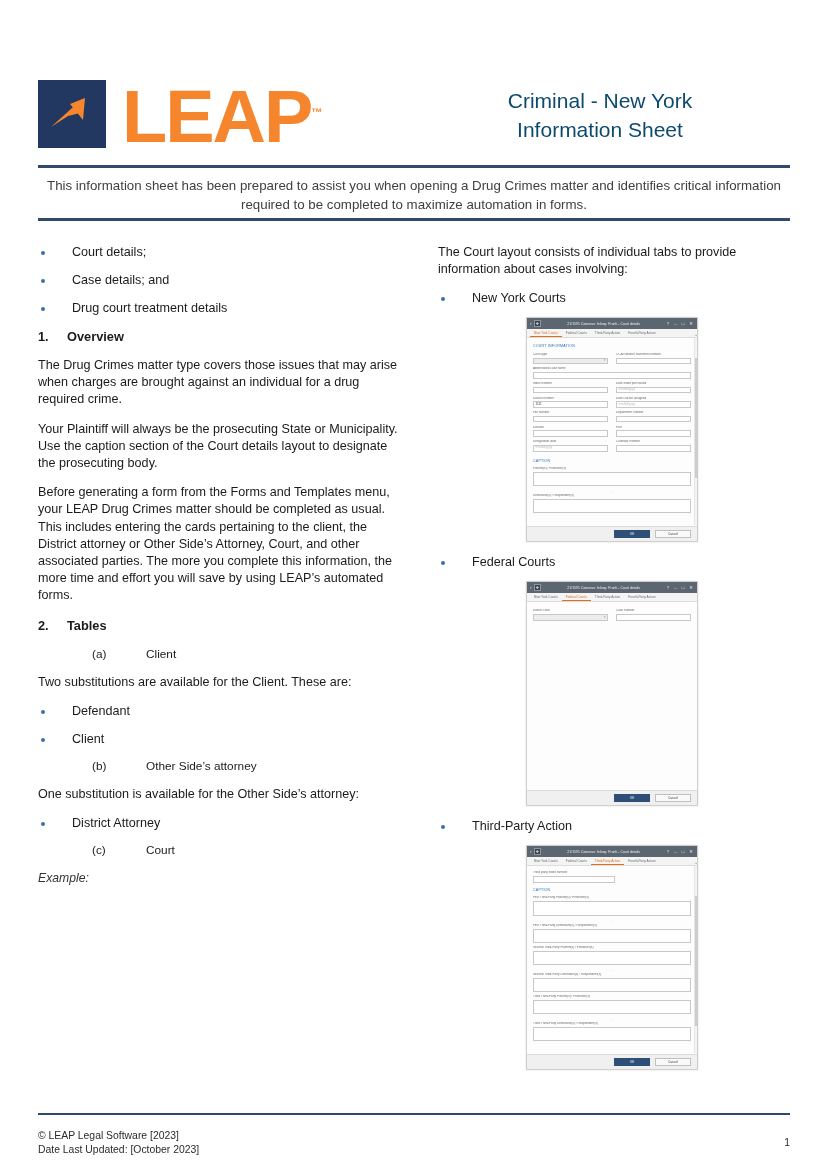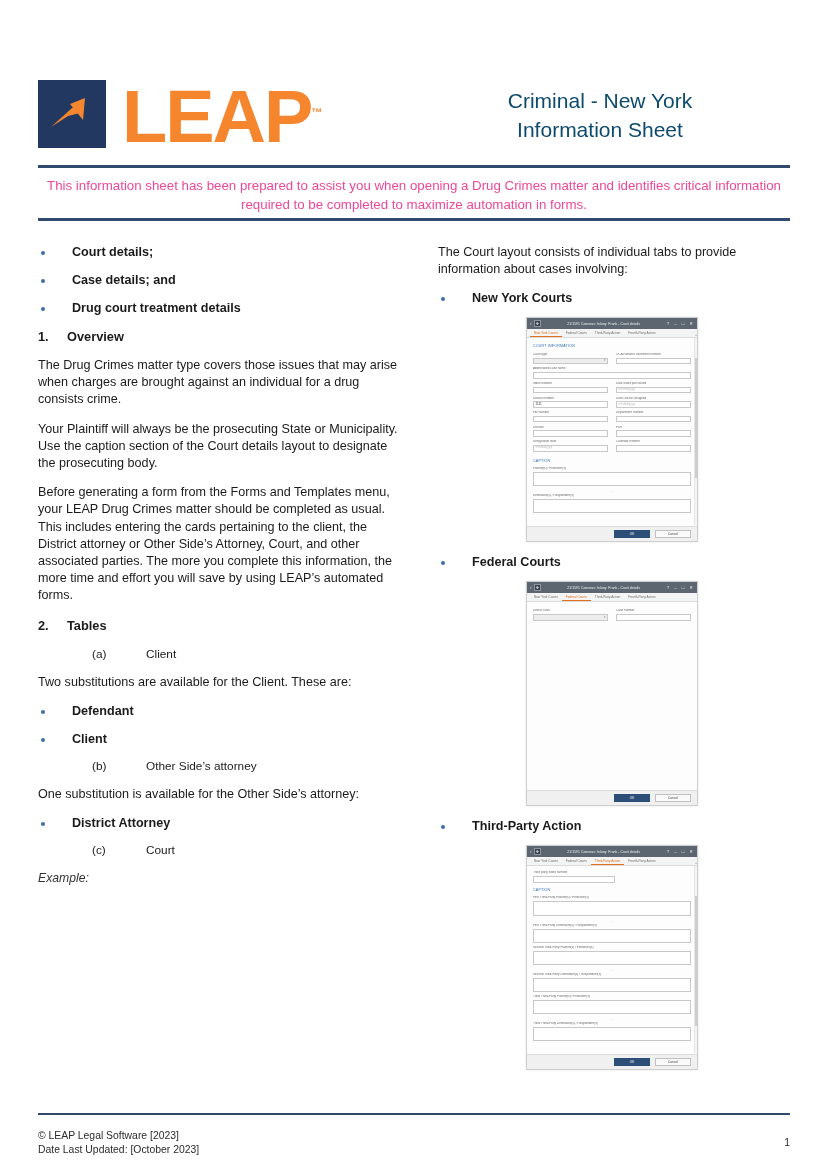--- a/index.html
+++ b/index.html
@@ -36,30 +36,30 @@
 
   .rule-thick {
     position:absolute; left:38px; width:752px; height:3px; background:#2f4a6d;
   }
   .rule-1 { top:137px; }
   .rule-2 { top:190px; }
   .rule-footer { top:1085px; height:2px; background:#2f4a6d; }
 
   .intro {
     position:absolute; left:38px; top:148px; width:752px;
-    text-align:center; font-size:13.3px; line-height:19px; color:#ec4899;
+    text-align:center; font-size:13.3px; line-height:19px; color:#404040;
   }
 
   
   .col-left  { position:absolute; left:38px;  top:216px; width:360px; }
   .col-right { position:absolute; left:438px; top:216px; width:352px; }
 
   p.para { margin:0 0 12px 0; font-size:12.6px; line-height:17.2px; color:#1b1b1b; }
 
-  .bullet-list { margin:0 0 10px 0; padding:0; list-style:none;font-weight:bold; }
+  .bullet-list { margin:0 0 10px 0; padding:0; list-style:none; }
   .bullet-list li {
     position:relative; padding-left:34px; margin:0 0 11px 0;
     font-size:12.6px; line-height:17px; color:#1b1b1b;
   }
   .bullet-list li::before {
     content:""; position:absolute; left:3px; top:7px;
     width:4px; height:4px; border-radius:50%; background:#3f6fa8;
   }
 
   .head-num {
@@ -207,21 +207,21 @@
       <li>Court details;</li>
       <li>Case details; and</li>
       <li>Drug court treatment details</li>
     </ul>
 
     <div class="head-num">
       <span class="n">1.</span>
       <span>Overview</span>
     </div>
 
-    <p class="para">The Drug Crimes matter type covers those issues that may arise when charges are brought against an individual for a drug consists crime.</p>
+    <p class="para">The Drug Crimes matter type covers those issues that may arise when charges are brought against an individual for a drug required crime.</p>
     <p class="para">Your Plaintiff will always be the prosecuting State or Municipality. Use the caption section of the Court details layout to designate the prosecuting body.</p>
     <p class="para">Before generating a form from the Forms and Templates menu, your LEAP Drug Crimes matter should be completed as usual. This includes entering the cards pertaining to the client, the District attorney or Other Side’s Attorney, Court, and other associated parties. The more you complete this information, the more time and effort you will save by using LEAP’s automated forms.</p>
 
     <div class="head-num">
       <span class="n">2.</span>
       <span>Tables</span>
     </div>
 
     <div class="sub-item">
       <span class="lbl">(a)</span>

